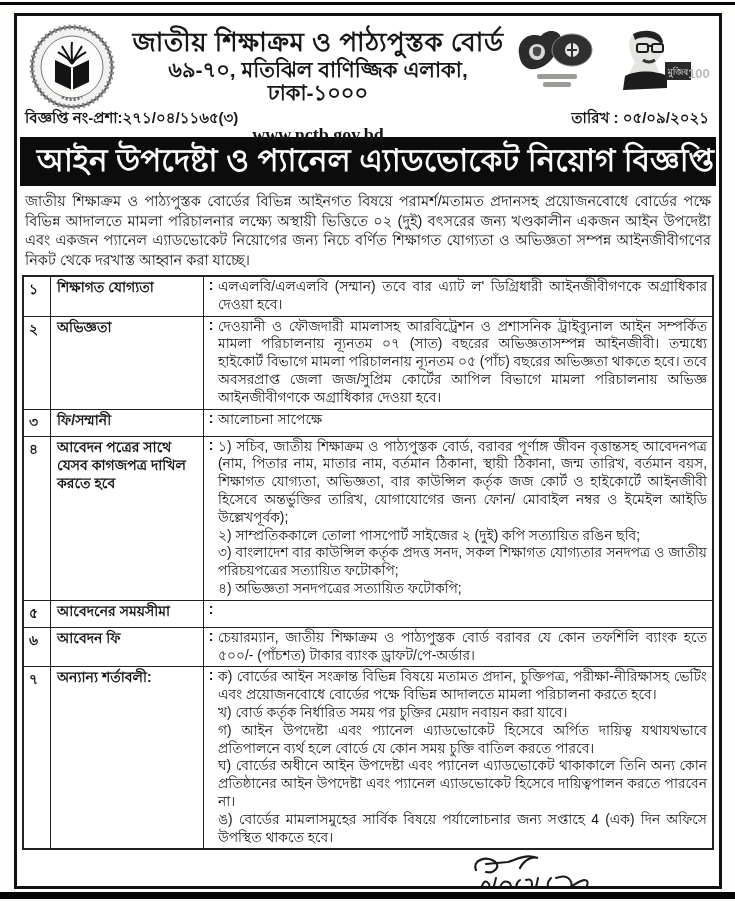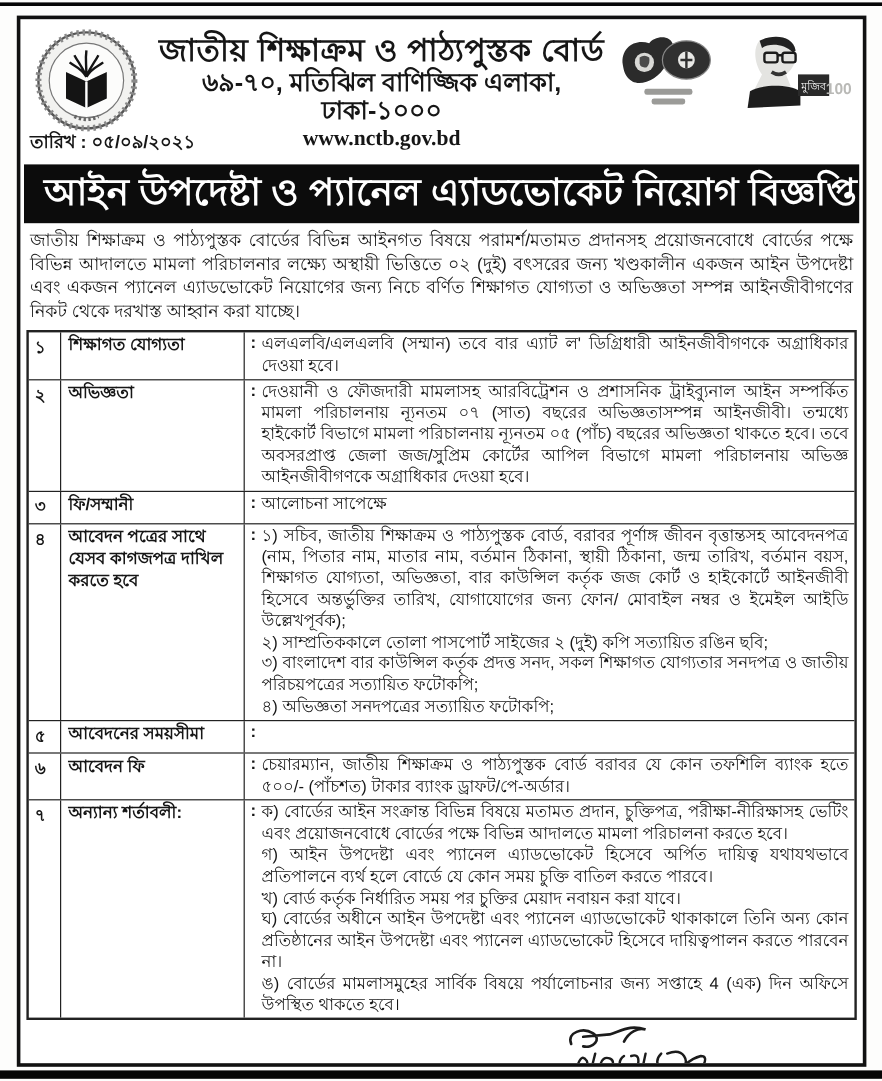--- a/index.html
+++ b/index.html
@@ -24,21 +24,21 @@
     border: 3px solid #111; background: #fff; overflow: hidden;
   }
   
   .hdr {
     display: flex; align-items: flex-start;
     padding: 8px 8px 0 12px; height: 88px;
   }
   .hdr-center { flex: 1; text-align: center; padding-top: 2px; }
   .org-name { font-size: 26px; font-weight: bold; line-height: 32px; letter-spacing: .5px; }
   .org-addr { font-size: 21px; font-weight: 600; line-height: 23px; }
-  .org-web  { font-family: "Liberation Serif", "DejaVu Serif", serif; font-weight: bold; font-size: 18px; line-height: 22px; }
+  .org-web  { font-family: "Liberation Serif", "DejaVu Serif", serif; font-weight: bold; font-size: 18px; line-height: 22px; margin-top: 20px; }
   .logo-left { width: 92px; flex: 0 0 92px; }
   .logos-right { width: 196px; flex: 0 0 196px; display: flex; justify-content: space-between; align-items: flex-end; padding-top: 4px; }
   .notice-line {
     display: flex; justify-content: space-between;
     padding: 2px 10px 4px 8px; font-size: 15px; font-weight: 600;
   }
   
   .title-bar {
     margin: 2px 3px; background: #0c0c0c; color: #fff;
     text-align: right; font-weight: bold; font-size: 31px;
@@ -118,20 +118,21 @@
           <path d="M10 48 C20 42 42 42 52 48 L52 60 L8 62 Z" fill="#1d1d1d"></path>
           <rect x="50" y="34" width="26" height="18" fill="#2a2a2a"></rect>
           <text x="63" y="47" font-size="9" fill="#ffffff" text-anchor="middle">মুজিব</text>
           <text x="84" y="50" font-size="13" fill="#b9b9b6" font-weight="bold" text-anchor="middle">100</text>
         </svg>
       </div>
     </div>
   </div>
 
   <div class="notice-line">
+    <span>বিজ্ঞপ্তি নং-প্রশা:২৭১/০৪/১১৬৫(৩)</span>
     <span>তারিখ : ০৫/০৯/২০২১</span>
   </div>
 
   <div class="title-bar">আইন উপদেষ্টা ও প্যানেল এ্যাডভোকেট নিয়োগ বিজ্ঞপ্তি</div>
 
   <div class="intro">জাতীয় শিক্ষাক্রম ও পাঠ্যপুস্তক বোর্ডের বিভিন্ন আইনগত বিষয়ে পরামর্শ/মতামত  প্রদানসহ প্রয়োজনবোধে বোর্ডের  পক্ষে বিভিন্ন আদালতে মামলা  পরিচালনার লক্ষ্যে অস্থায়ী ভিত্তিতে ০২ (দুই) বৎসরের জন্য খণ্ডকালীন একজন আইন উপদেষ্টা এবং একজন প্যানেল এ্যাডভোকেট নিয়োগের জন্য নিচে বর্ণিত শিক্ষাগত যোগ্যতা ও অভিজ্ঞতা সম্পন্ন আইনজীবীগণের নিকট থেকে দরখাস্ত আহ্বান করা যাচ্ছে।</div>
 
   <div class="ntable">
 
     <div class="trow">
@@ -187,22 +188,22 @@
         <div class="cline">চেয়ারম্যান, জাতীয় শিক্ষাক্রম ও পাঠ্যপুস্তক বোর্ড বরাবর যে কোন তফশিলি ব্যাংক হতে ৫০০/- (পাঁচশত) টাকার ব্যাংক ড্রাফট/পে-অর্ডার।</div>
       </div>
     </div>
 
     <div class="trow">
       <div class="c-no">৭</div>
       <div class="c-label">অন্যান্য শর্তাবলী:</div>
       <div class="c-colon">:</div>
       <div class="c-content">
         <div class="cline">ক) বোর্ডের আইন সংক্রান্ত বিভিন্ন বিষয়ে মতামত প্রদান, চুক্তিপত্র, পরীক্ষা-নীরিক্ষাসহ ভেটিং এবং প্রয়োজনবোধে বোর্ডের পক্ষে বিভিন্ন আদালতে মামলা পরিচালনা করতে হবে।</div>
+        <div class="cline">খ) বোর্ড কর্তৃক নির্ধারিত সময় পর চুক্তির মেয়াদ নবায়ন করা যাবে।</div>
         <div class="cline">গ) আইন উপদেষ্টা এবং প্যানেল এ্যাডভোকেট হিসেবে অর্পিত দায়িত্ব  যথাযথভাবে প্রতিপালনে ব্যর্থ হলে বোর্ডে যে কোন সময় চুক্তি বাতিল করতে পারবে।</div>
-        <div class="cline">খ) বোর্ড কর্তৃক নির্ধারিত সময় পর চুক্তির মেয়াদ নবায়ন করা যাবে।</div>
         <div class="cline">ঘ) বোর্ডের অধীনে আইন উপদেষ্টা এবং প্যানেল এ্যাডভোকেট থাকাকালে তিনি অন্য কোন প্রতিষ্ঠানের আইন উপদেষ্টা এবং প্যানেল এ্যাডভোকেট হিসেবে দায়িত্বপালন করতে পারবেন না।</div>
         <div class="cline">ঙ) বোর্ডের  মামলাসমুহের  সার্বিক  বিষয়ে  পর্যালোচনার  জন্য  সপ্তাহে 4 (এক)  দিন  অফিসে উপস্থিত থাকতে হবে।</div>
       </div>
     </div>
 
   </div>
 
   <div class="footer">
     <div class="sig-wrap">
       <svg class="sig-scribble" width="170" height="52" viewBox="0 0 170 52">

